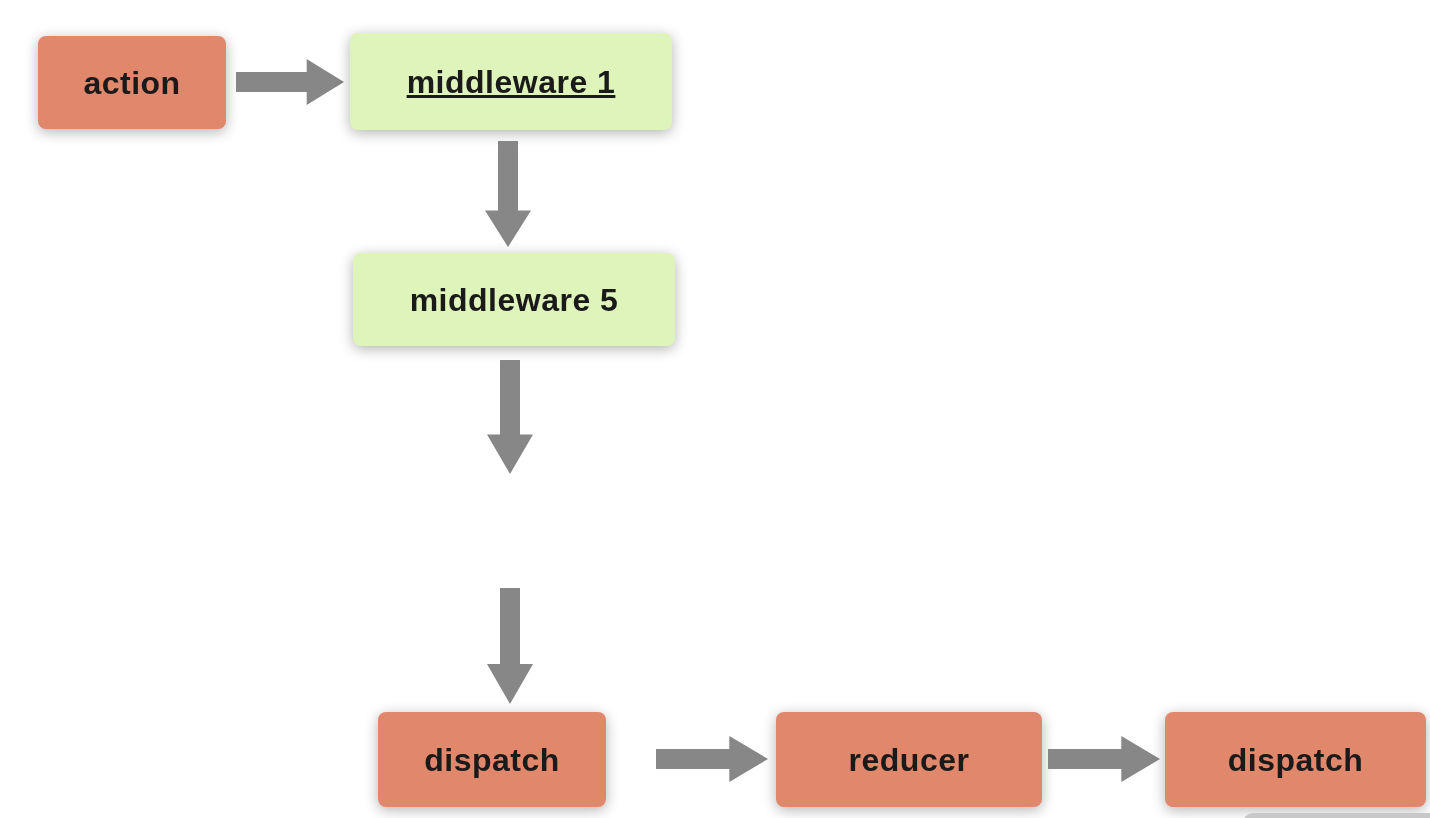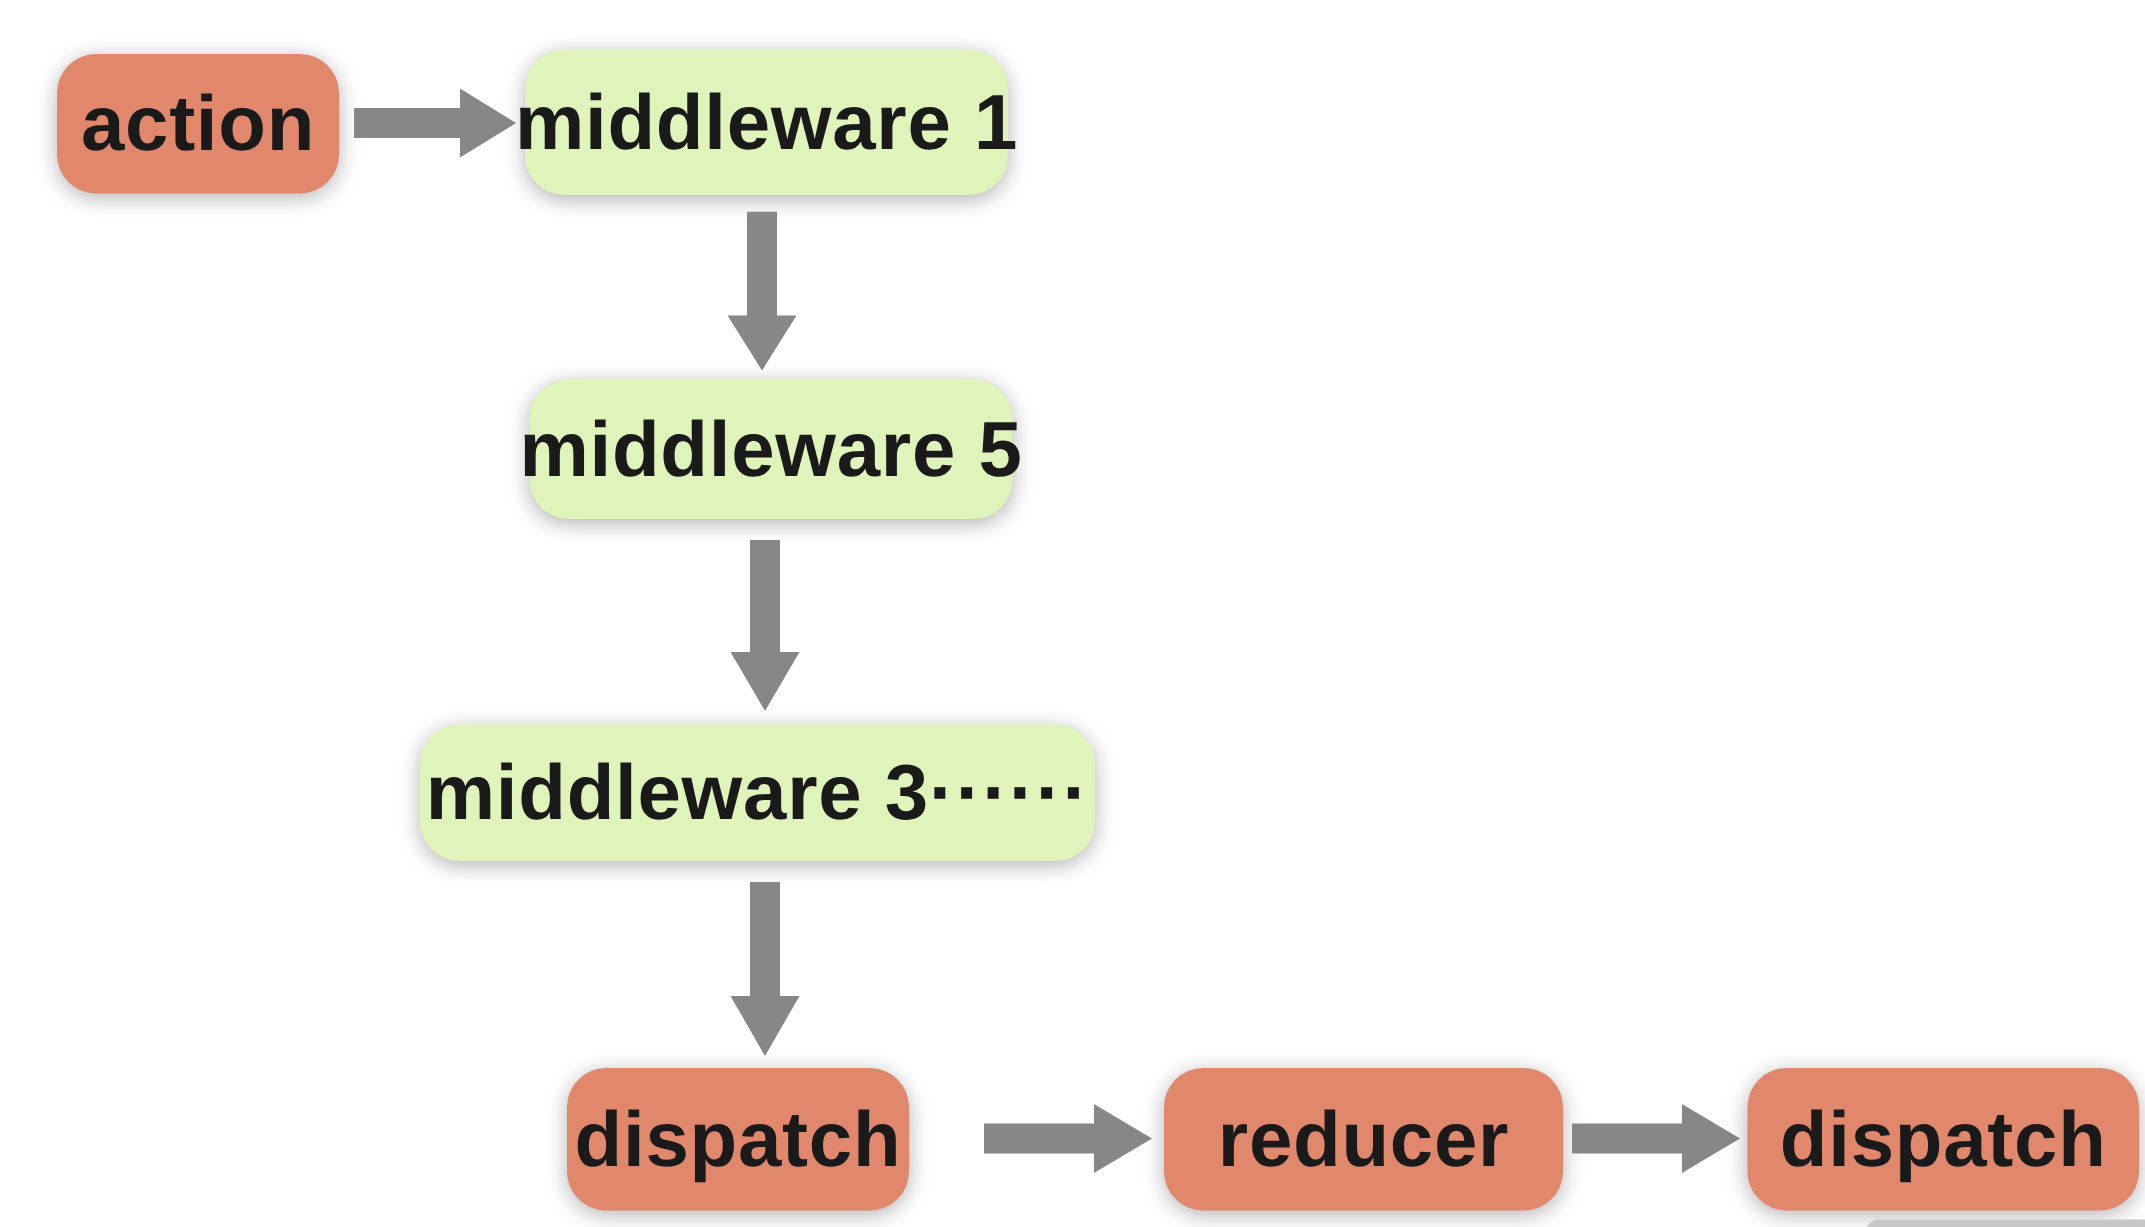--- a/index.html
+++ b/index.html
@@ -6,23 +6,23 @@
   .stage{
     position:relative;
     width:1430px;height:818px;
     background:var(--bg,#ffffff);
     overflow:hidden;
     font-family:"Liberation Sans","DejaVu Sans",sans-serif;
   }
   .node{
     position:absolute;
     display:flex;align-items:center;justify-content:center;
-    font-weight:700;font-size:52px;line-height:1;
+    font-weight:700;font-size:32px;line-height:1;
     color:var(--text,#1a1a1a);
-    border-radius:26px;
+    border-radius:8px;
     box-shadow:0 3px 14px rgba(0,0,0,0.30);
     white-space:nowrap;
     letter-spacing:0.5px;
   }
   .salmon{background:var(--salmon,#E0876C);}
   .green{background:var(--green,#DFF4BA);}
   .arrow{position:absolute;display:block;}
   .arrow polygon{fill:var(--arrow,#878787);}
   .partial-bar{
     position:absolute;
@@ -34,33 +34,32 @@
 <body>
 
 <div class="stage">
 
   <div class="node salmon" style="left:38px;top:36px;width:188px;height:93px;">action</div>
 
   <svg class="arrow" style="left:236px;top:59px;" width="108" height="46" viewBox="0 0 110 46" preserveAspectRatio="none">
     <polygon points="0,13 72,13 72,0 110,23 72,46 72,33 0,33"></polygon>
   </svg>
 
-  <div class="node green" style="left:350px;top:33px;width:322px;height:97px;">middleware 1</div>
+  <div class="node green" style="left:350px;top:33px;width:322px;height:97px;text-decoration:underline;">middleware 1</div>
 
   <svg class="arrow" style="left:485px;top:141px;" width="46" height="106" viewBox="0 0 46 110" preserveAspectRatio="none">
     <polygon points="13,0 13,72 0,72 23,110 46,72 33,72 33,0"></polygon>
   </svg>
 
   <div class="node green" style="left:353px;top:253px;width:322px;height:93px;">middleware 5</div>
 
   <svg class="arrow" style="left:487px;top:360px;" width="46" height="114" viewBox="0 0 46 110" preserveAspectRatio="none">
     <polygon points="13,0 13,72 0,72 23,110 46,72 33,72 33,0"></polygon>
   </svg>
 
-  <div class="node green" style="left:280px;top:483px;width:450px;height:91px;">middleware 3······</div>
 
   <svg class="arrow" style="left:487px;top:588px;" width="46" height="116" viewBox="0 0 46 110" preserveAspectRatio="none">
     <polygon points="13,0 13,72 0,72 23,110 46,72 33,72 33,0"></polygon>
   </svg>
 
   <div class="node salmon" style="left:378px;top:712px;width:228px;height:95px;">dispatch</div>
 
   <svg class="arrow" style="left:656px;top:736px;" width="112" height="46" viewBox="0 0 110 46" preserveAspectRatio="none">
     <polygon points="0,13 72,13 72,0 110,23 72,46 72,33 0,33"></polygon>
   </svg>

